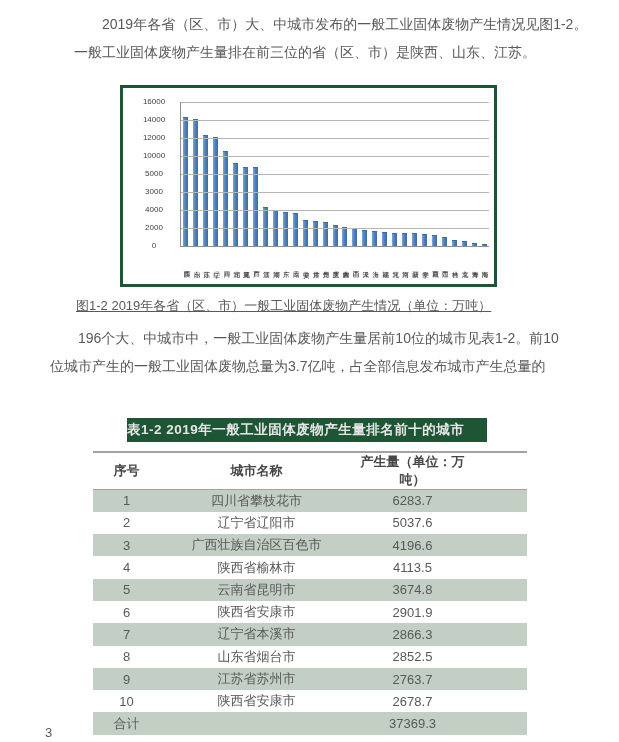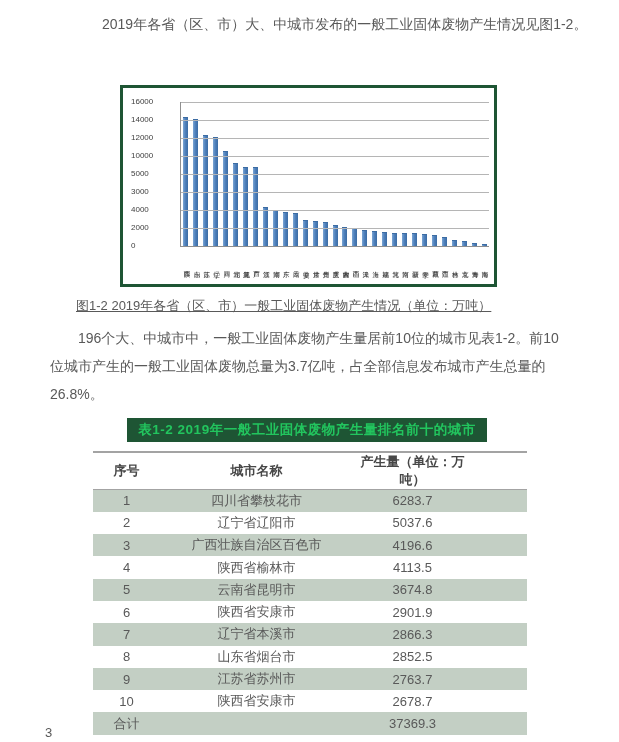--- a/index.html
+++ b/index.html
@@ -16,21 +16,21 @@
   #figure-frame{
     position:absolute;left:120px;top:85px;width:371px;height:196px;
     border:3px solid #1e5534;background:#ffffff;
   }
   #plot{
     position:absolute;left:57px;top:14px;width:308px;height:144px;
     border-left:1px solid #8f8f8f;border-bottom:1px solid #8f8f8f;
   }
   .gridline{position:absolute;left:0;width:100%;height:1px;background:#b5b5b5;}
   .ylabel{
-    position:absolute;width:46px;text-align:left;font-size:8px;color:#404040;
+    position:absolute;width:46px;text-align:center;font-size:8px;color:#404040;
     line-height:10px;left:8px;
   }
   #bars-row{
     position:absolute;left:0;bottom:0;width:100%;height:100%;
     display:flex;align-items:flex-end;
   }
   .bar-slot{flex:1;display:flex;justify-content:center;align-items:flex-end;height:100%;}
   .bar{
     width:5px;
     background:linear-gradient(to right,#7da7d4 0%,#4f81bd 45%,#3c6ca3 100%);
@@ -42,22 +42,22 @@
   .xlabel{
     flex:1;display:flex;justify-content:center;
     writing-mode:vertical-rl;text-orientation:upright;
     font-size:6.5px;line-height:1.05;color:#3a3a3a;letter-spacing:0;
   }
   #figure-caption{position:absolute;left:76px;top:297px;font-size:13px;color:#595959;white-space:nowrap;text-decoration:underline;}
 
   
   #table-banner{
     position:absolute;left:127px;top:418px;width:360px;height:24px;
-    background:#1e5534;color:#22c55e;font-size:13.5px;font-weight:bold;
-    text-align:center;line-height:24px;letter-spacing:0.5px;white-space:nowrap;
+    background:#1e5534;color:#e5e5e5;font-size:13.5px;font-weight:bold;
+    text-align:left;line-height:24px;letter-spacing:0.5px;white-space:nowrap;
   }
 
   
   #top10-table{
     position:absolute;left:93px;top:451px;width:434px;
     border-collapse:collapse;table-layout:fixed;
   }
   #top10-table th,#top10-table td{
     padding:0;text-align:center;font-weight:normal;vertical-align:middle;
   }
@@ -69,20 +69,21 @@
   #top10-table tbody tr:nth-child(odd){background:#c3cfc4;}
   #top10-table .col3{padding-right:55px;}
 
   #page-number{position:absolute;left:45px;top:725px;font-size:13px;color:#595959;}
 </style>
 </head>
 <body>
 
 <div class="para" style="top:10px;margin-left:24px;">
   <div class="line indent">2019年各省（区、市）大、中城市发布的一般工业固体废物产生情况见图1-2。</div>
+  <div class="line">一般工业固体废物产生量排在前三位的省（区、市）是陕西、山东、江苏。</div>
 </div>
 
 <div id="figure-frame">
   <div id="plot">
     <div id="bars-row">
         <div class="bar-slot">
           <div class="bar" style="height: 128px;"></div>
         </div>
         <div class="bar-slot">
           <div class="bar" style="height: 126px;"></div>
@@ -227,21 +228,20 @@
       <div class="xlabel">北京</div>
       <div class="xlabel">青海</div>
       <div class="xlabel">海南</div>
     </div>
 </div>
 <div id="figure-caption">图1-2 2019年各省（区、市）一般工业固体废物产生情况（单位：万吨）</div>
 
 <div class="para" style="top:324px;">
   <div class="line indent">196个大、中城市中，一般工业固体废物产生量居前10位的城市见表1-2。前10</div>
   <div class="line">位城市产生的一般工业固体废物总量为3.7亿吨，占全部信息发布城市产生总量的</div>
-  <div class="line">26.8%。</div>
 </div>
 
 <div id="table-banner">表1-2 2019年一般工业固体废物产生量排名前十的城市</div>
 
 <table id="top10-table">
   <colgroup>
     <col style="width:67px">
       <col style="width:193px">
       <col style="width:174px">
   </colgroup>

